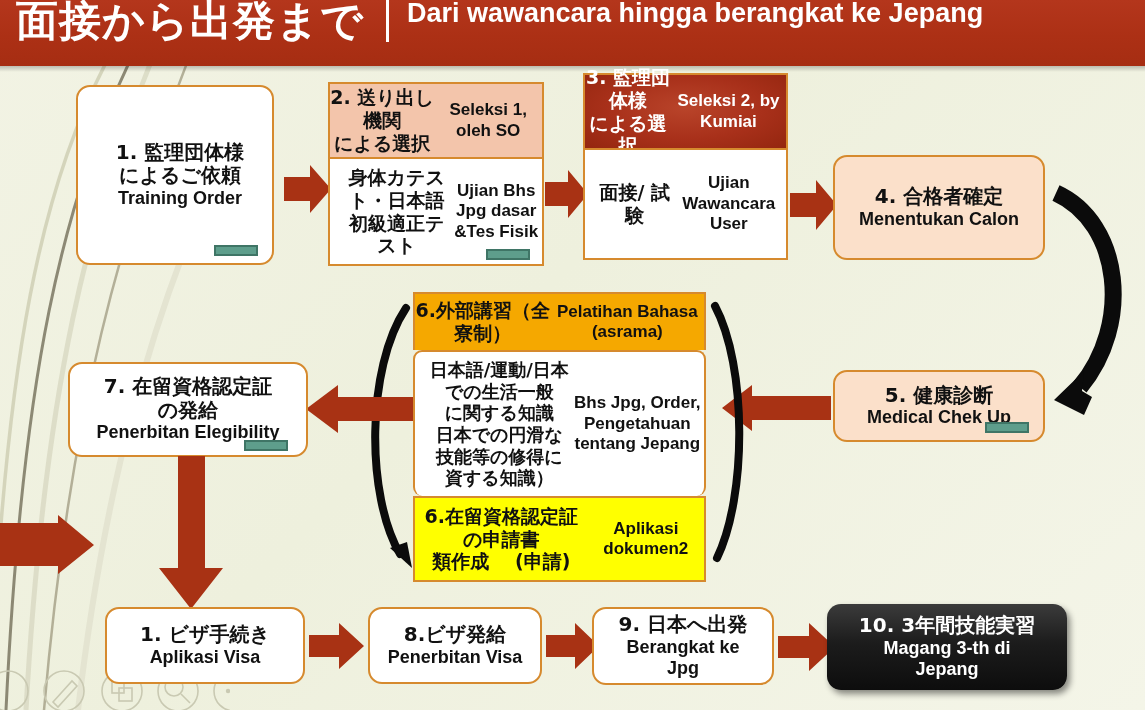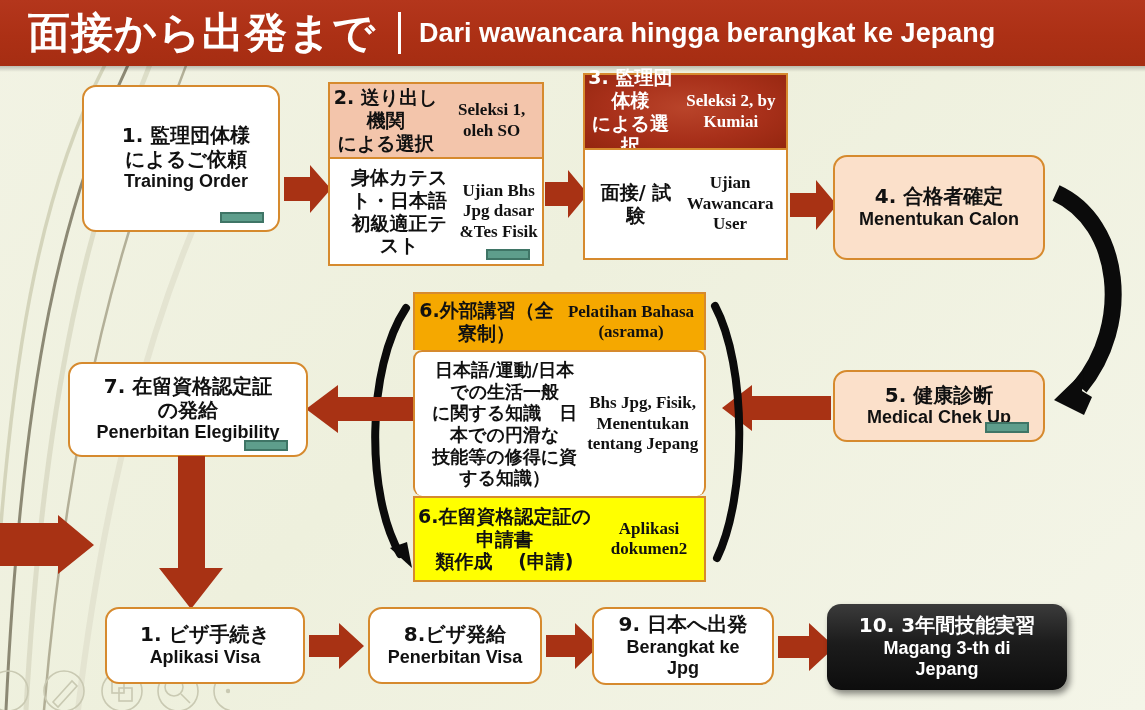--- a/index.html
+++ b/index.html
@@ -16,21 +16,21 @@
   }
 
   
   .bg-swirls { position:absolute; left:0; top:60px; width:230px; height:650px; pointer-events:none; }
   .bg-icons  { position:absolute; left:0; bottom:0; width:230px; height:46px; pointer-events:none; }
 
   
   #header {
     position: absolute; left:0; top:0; width:1145px; height:66px;
     background: linear-gradient(180deg,#b4361c 0%, #ac3015 55%, #a62d12 100%);
-    display:flex; align-items:center; padding-left:28px;
+    display:flex; align-items:flex-start; padding-left:16px;
   }
   #header .jp {
     color:#ffffff; font-weight:bold; font-size:42px; line-height:1;
     letter-spacing:1px; white-space:nowrap;
     font-family:"DejaVu Sans","Liberation Sans",sans-serif;
   }
   #header .divider {
     width:3px; height:42px; background:#ffffff; margin:0 18px 0 22px; flex:none;
   }
   #header .id {
@@ -53,21 +53,21 @@
               font-family:"Liberation Sans",sans-serif; }
 
   
   .compound { position:absolute; display:flex; flex-direction:column; }
   .compound > .seg { border:2px solid #d68a2e; border-bottom:none;
       display:flex; justify-content:center; align-items:center;
       text-align:center; }
   .compound > .seg:last-child { border-bottom:2px solid #d68a2e; }
   .seg .jp { font-weight:bold; font-size:19px; line-height:1.2; white-space:pre-line; }
   .seg .id { font-weight:bold; font-size:17px; line-height:1.2; white-space:pre-line;
-             font-family:Liberation Serif, serif; }
+             font-family:Liberation Sans, sans-serif; }
 
   .seg-peach { background:#f3c5ab; color:#111; }
   .seg-darkred {
     background:radial-gradient(ellipse at 50% 45%, #b9442a 0%, #a8301a 55%, #94260f 100%);
     color:#ffffff; border-color:#8e2a12;
   }
   .seg-white { background:#ffffff; color:#111;padding-left:13px; }
   .seg-amber { background:#f5a800; color:#111; }
   .seg-yellow { background:#ffff00; color:#111; }
 
@@ -123,21 +123,21 @@
   </svg>
 
   <div id="header">
     <div class="jp">面接から出発まで</div>
     <div class="divider"></div>
     <div class="id">Dari wawancara hingga berangkat ke Jepang</div>
   </div>
   <div class="shadowbar" style="position:absolute;left:0;top:66px;width:1145px;height:6px;
        background:linear-gradient(180deg,rgba(0,0,0,.22),rgba(0,0,0,0));"></div>
 
-  <div class="box round" style="left:82px; top:85px; width:198px; height:147px;padding-left:10px;">
+  <div class="box round" style="left:76px; top:85px; width:198px; height:180px;padding-left:10px;">
     <div class="jp">1. 監理団体様
 によるご依頼</div>
     <div class="id">Training Order</div>
     <span class="chip"></span>
   </div>
 
   <div class="arrow" style="left:284px; top:163px; width:48px; height:52px;">
     <svg width="48" height="52" viewBox="0 0 48 52">
       <polygon points="0,14 26,14 26,2 47,26 26,50 26,38 0,38" fill="#a83214"></polygon>
     </svg>
@@ -222,21 +222,21 @@
 
   <div class="compound" style="left:413px; top:292px; width:293px; height:290px;">
     <div class="seg seg-amber" style="height:58px;">
       <div class="jp">6.外部講習（全寮制）</div>
       <div class="id">Pelatihan Bahasa (asrama)</div>
     </div>
     <div class="seg seg-white" style="flex:1;border-radius:9px;">
       <div class="jp" style="font-size:18px;">日本語/運動/日本での生活一般
 に関する知識　日本での円滑な
 技能等の修得に資する知識）</div>
-      <div class="id" style="font-size:17px;">Bhs Jpg,  Fisik, Menentukan
+      <div class="id" style="font-size:17px;">Bhs Jpg,  Order, Pengetahuan
 tentang Jepang</div>
     </div>
     <div class="seg seg-yellow" style="height:86px;">
       <div class="jp">6.在留資格認定証の申請書
 類作成　 (申請)</div>
       <div class="id">Aplikasi dokumen2</div>
     </div>
   </div>
 
   <div class="arrow" style="left:306px; top:385px; width:108px; height:48px;">

